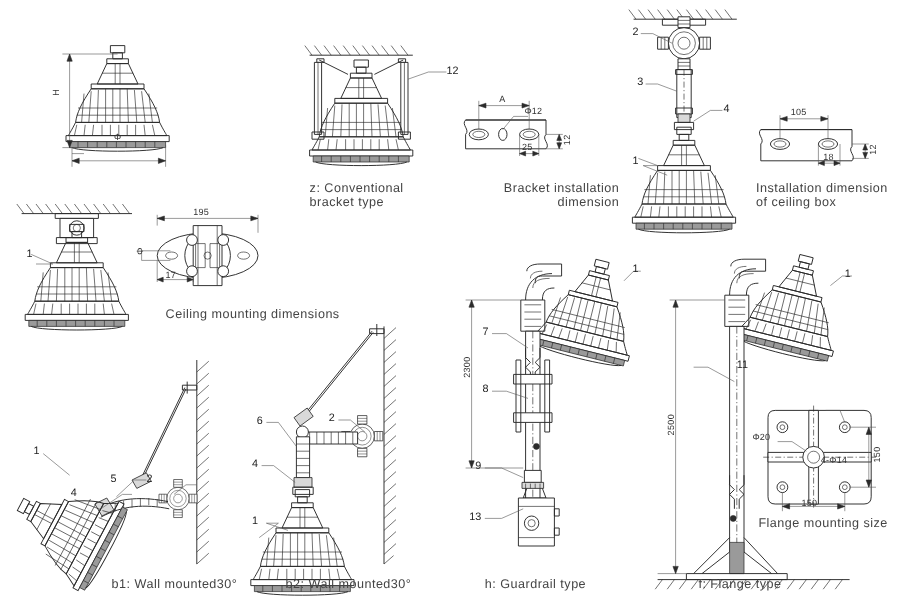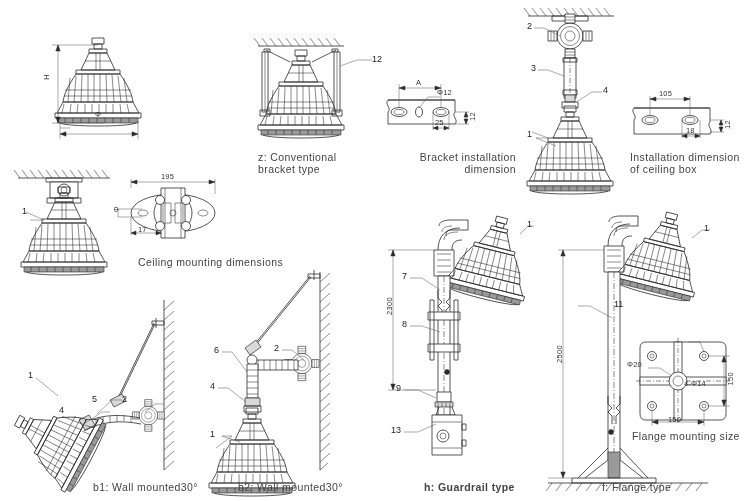--- a/index.html
+++ b/index.html
@@ -549,17 +549,17 @@
 
   <div class="cap" style="left:258px;top:151px;width:120px;">z:  Conventional
 bracket  type</div>
   <div class="cap" style="left:386px;top:151px;width:130px;text-align:right;">Bracket  installation
 dimension</div>
   <div class="cap" style="left:630px;top:151px;width:125px;">Installation  dimension
 of  ceiling  box</div>
   <div class="cap" style="left:138px;top:256px;width:190px;">Ceiling  mounting  dimensions</div>
   <div class="cap" style="left:93px;top:481px;width:124px;">b1:  Wall  mounted30°</div>
   <div class="cap" style="left:238px;top:481px;width:150px;">b2:  Wall  mounted30°</div>
-  <div class="cap" style="left:424px;top:481px;width:140px;font-weight:bold;">h:  Guardrail  type</div>
-  <div class="cap" style="left:572px;top:481px;width:130px;padding-left:30px;">f:  Flange  type</div>
+  <div class="cap" style="left:404px;top:481px;width:140px;">h:  Guardrail  type</div>
+  <div class="cap" style="left:552px;top:481px;width:130px;padding-left:30px;">f:  Flange  type</div>
   <div class="cap" style="left:632px;top:430px;width:140px;">Flange  mounting  size</div>
 
 </div>
 
 </body></html>

